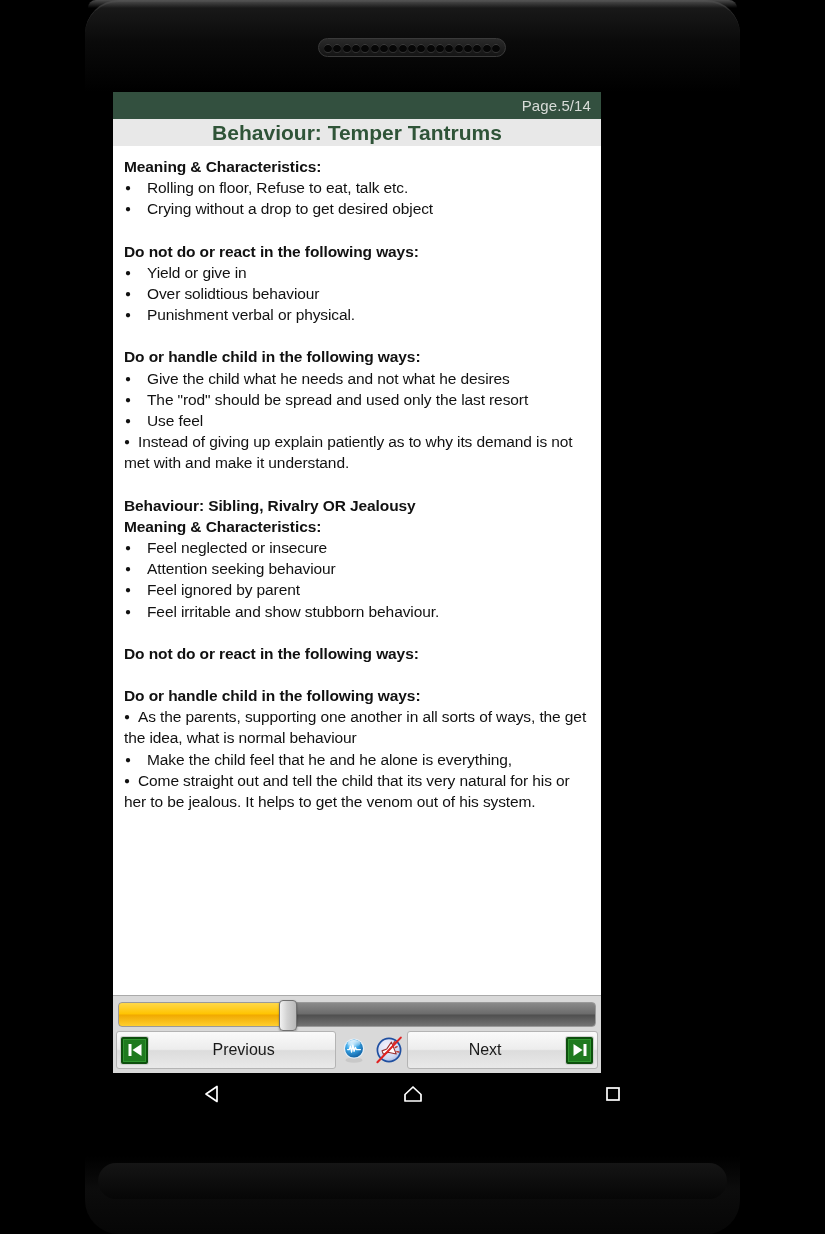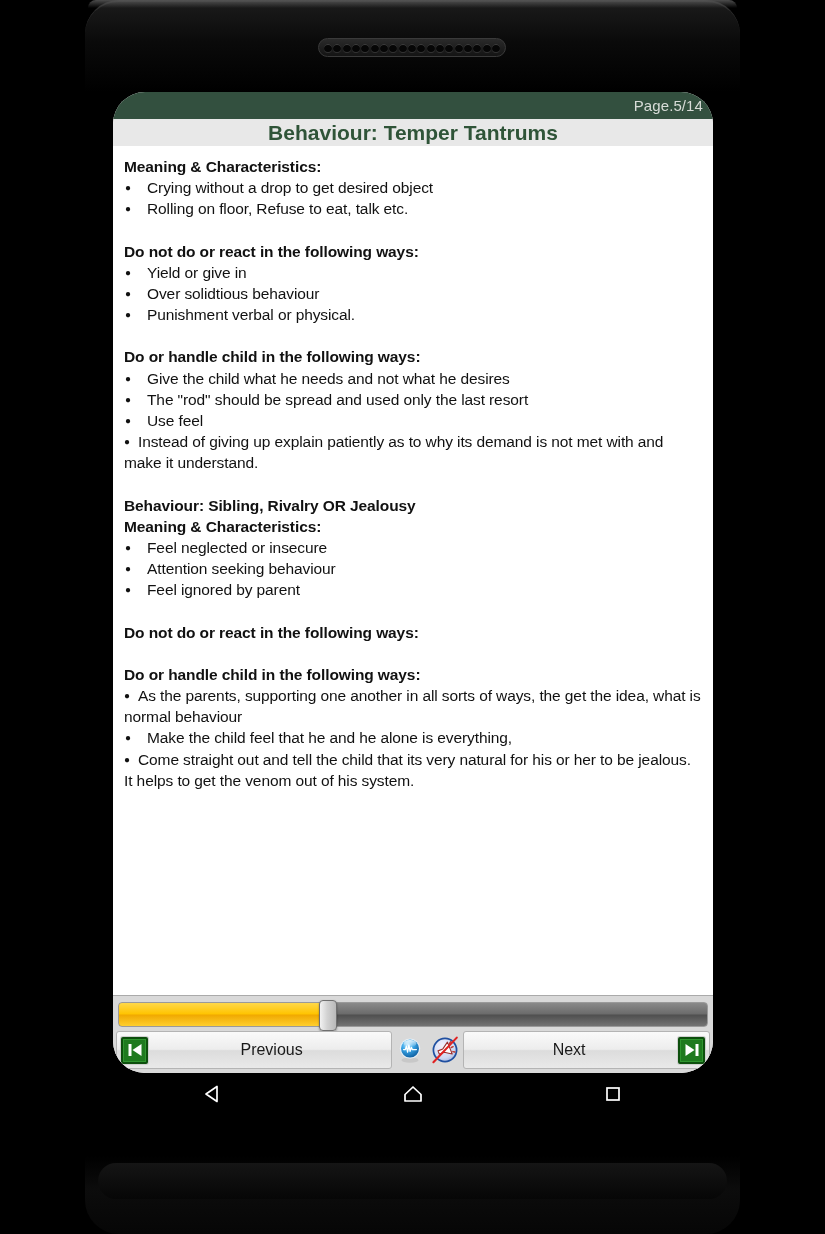--- a/index.html
+++ b/index.html
@@ -85,27 +85,26 @@
     height: 36px;
     border-radius: 18px;
     background: linear-gradient(180deg, #151515, #060606);
   }
 
   
   #screen {
     position: absolute;
     left: 113px;
     top: 92px;
-    width: 600px;
+    width: 488px;
     height: 981px;
     background: #ffffff;
     overflow: hidden;
     display: flex;
     flex-direction: column;
-    border-radius: 32px;
   }
 
   
   .page-header {
     height: 27px;
     background: #33503f;
     display: flex;
     align-items: center;
     justify-content: flex-end;
     padding-right: 10px;
@@ -339,22 +338,22 @@
     </div>
 
     <div class="title-bar">
       <span class="title-text">Behaviour: Temper Tantrums</span>
     </div>
 
     <div class="article" id="article">
         <div class="blk">
           <div class="heading">Meaning &amp; Characteristics:</div>
           <ul class="bullets">
+            <li>Rolling on floor, Refuse to eat, talk etc.</li>
             <li>Crying without a drop to get desired object</li>
-            <li>Rolling on floor, Refuse to eat, talk etc.</li>
           </ul>
         </div>
         <div class="spacer"></div>
         <div class="blk">
           <div class="heading">Do not do or react in the following ways:</div>
           <ul class="bullets">
             <li>Yield or give in</li>
             <li>Over solidtious behaviour</li>
             <li>Punishment verbal or physical.</li>
           </ul>
@@ -370,20 +369,21 @@
           </ul>
         </div>
         <div class="spacer"></div>
         <div class="blk">
           <div class="heading">Behaviour: Sibling, Rivalry OR Jealousy</div>
           <div class="heading">Meaning &amp; Characteristics:</div>
           <ul class="bullets">
             <li>Feel neglected or insecure</li>
             <li>Attention seeking behaviour</li>
             <li>Feel ignored by parent</li>
+            <li>Feel irritable and show stubborn behaviour.</li>
           </ul>
         </div>
         <div class="spacer"></div>
         <div class="blk">
           <div class="heading">Do not do or react in the following ways:</div>
         </div>
         <div class="spacer"></div>
         <div class="blk">
           <div class="heading">Do or handle child in the following ways:</div>
           <ul class="bullets">

